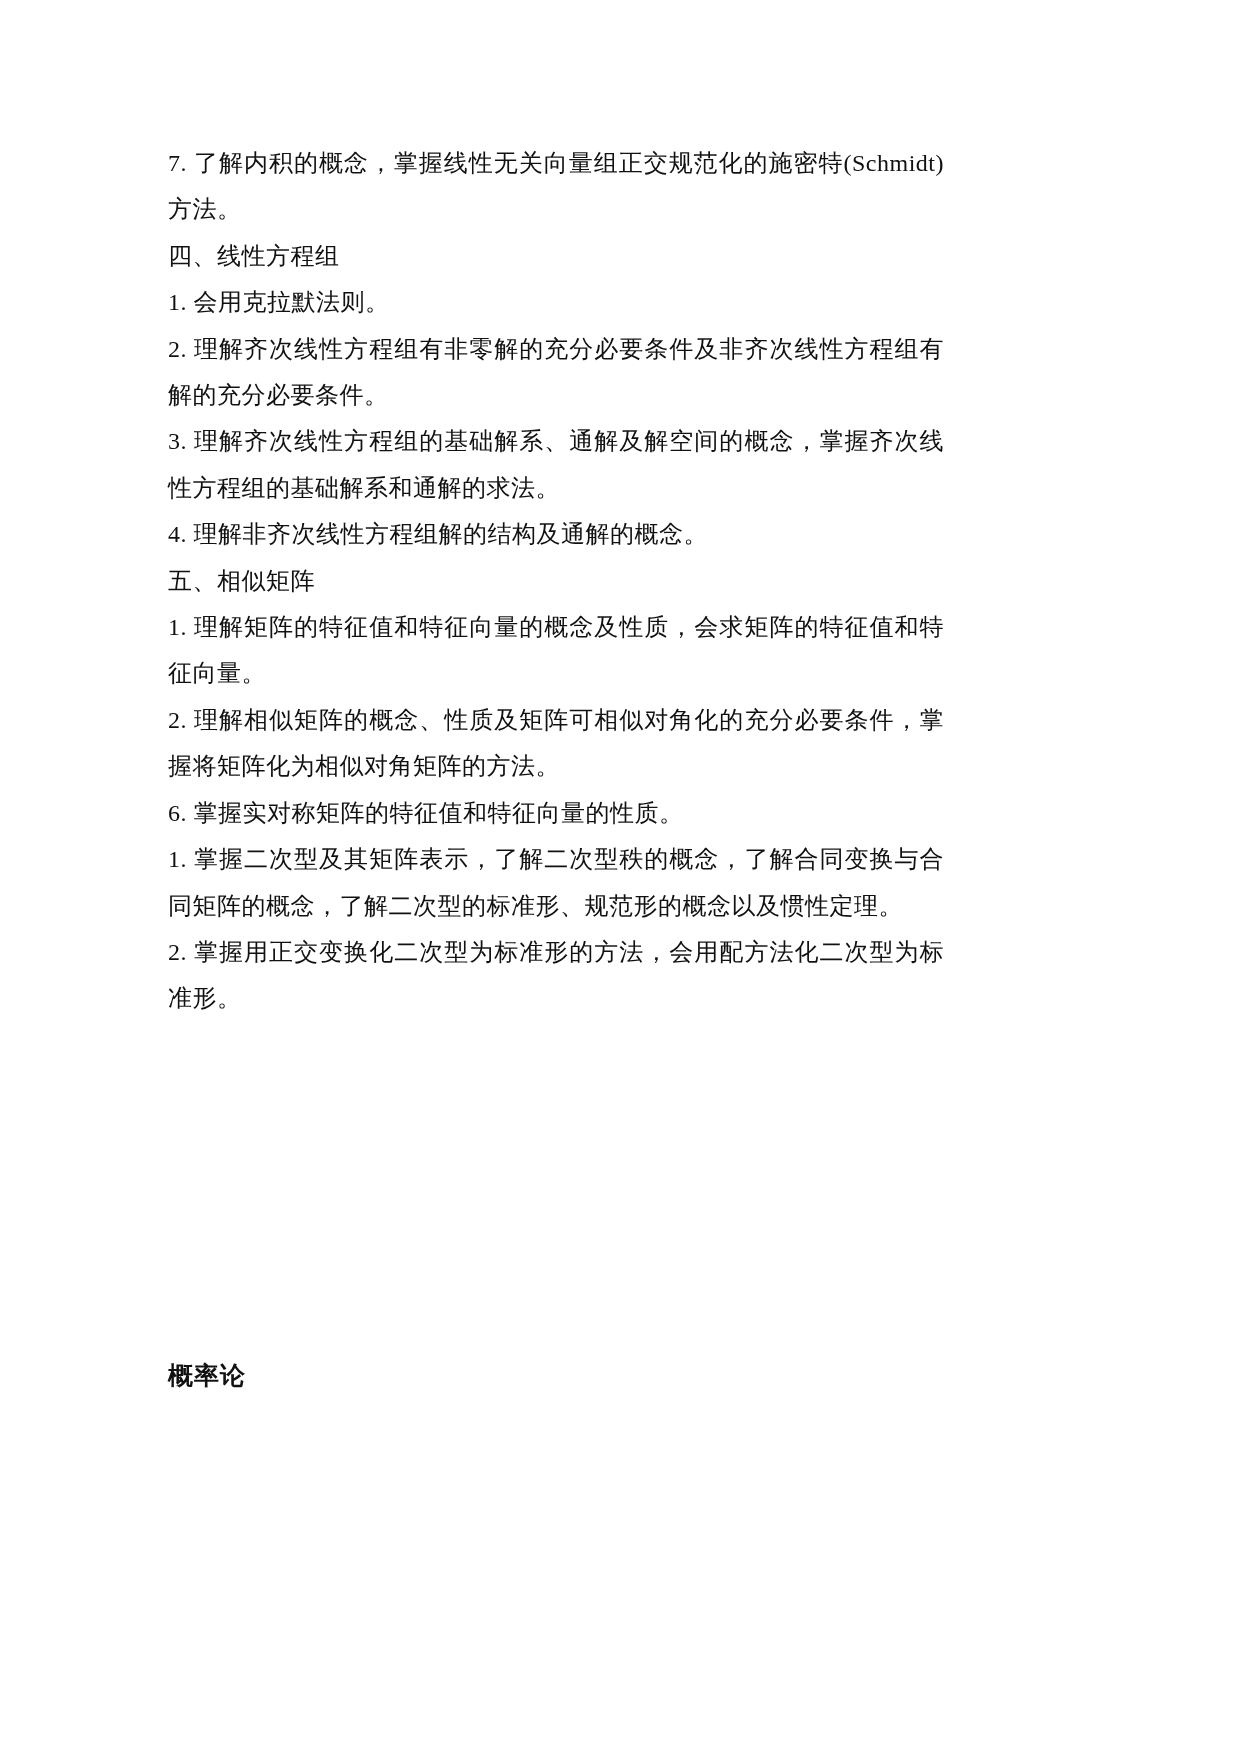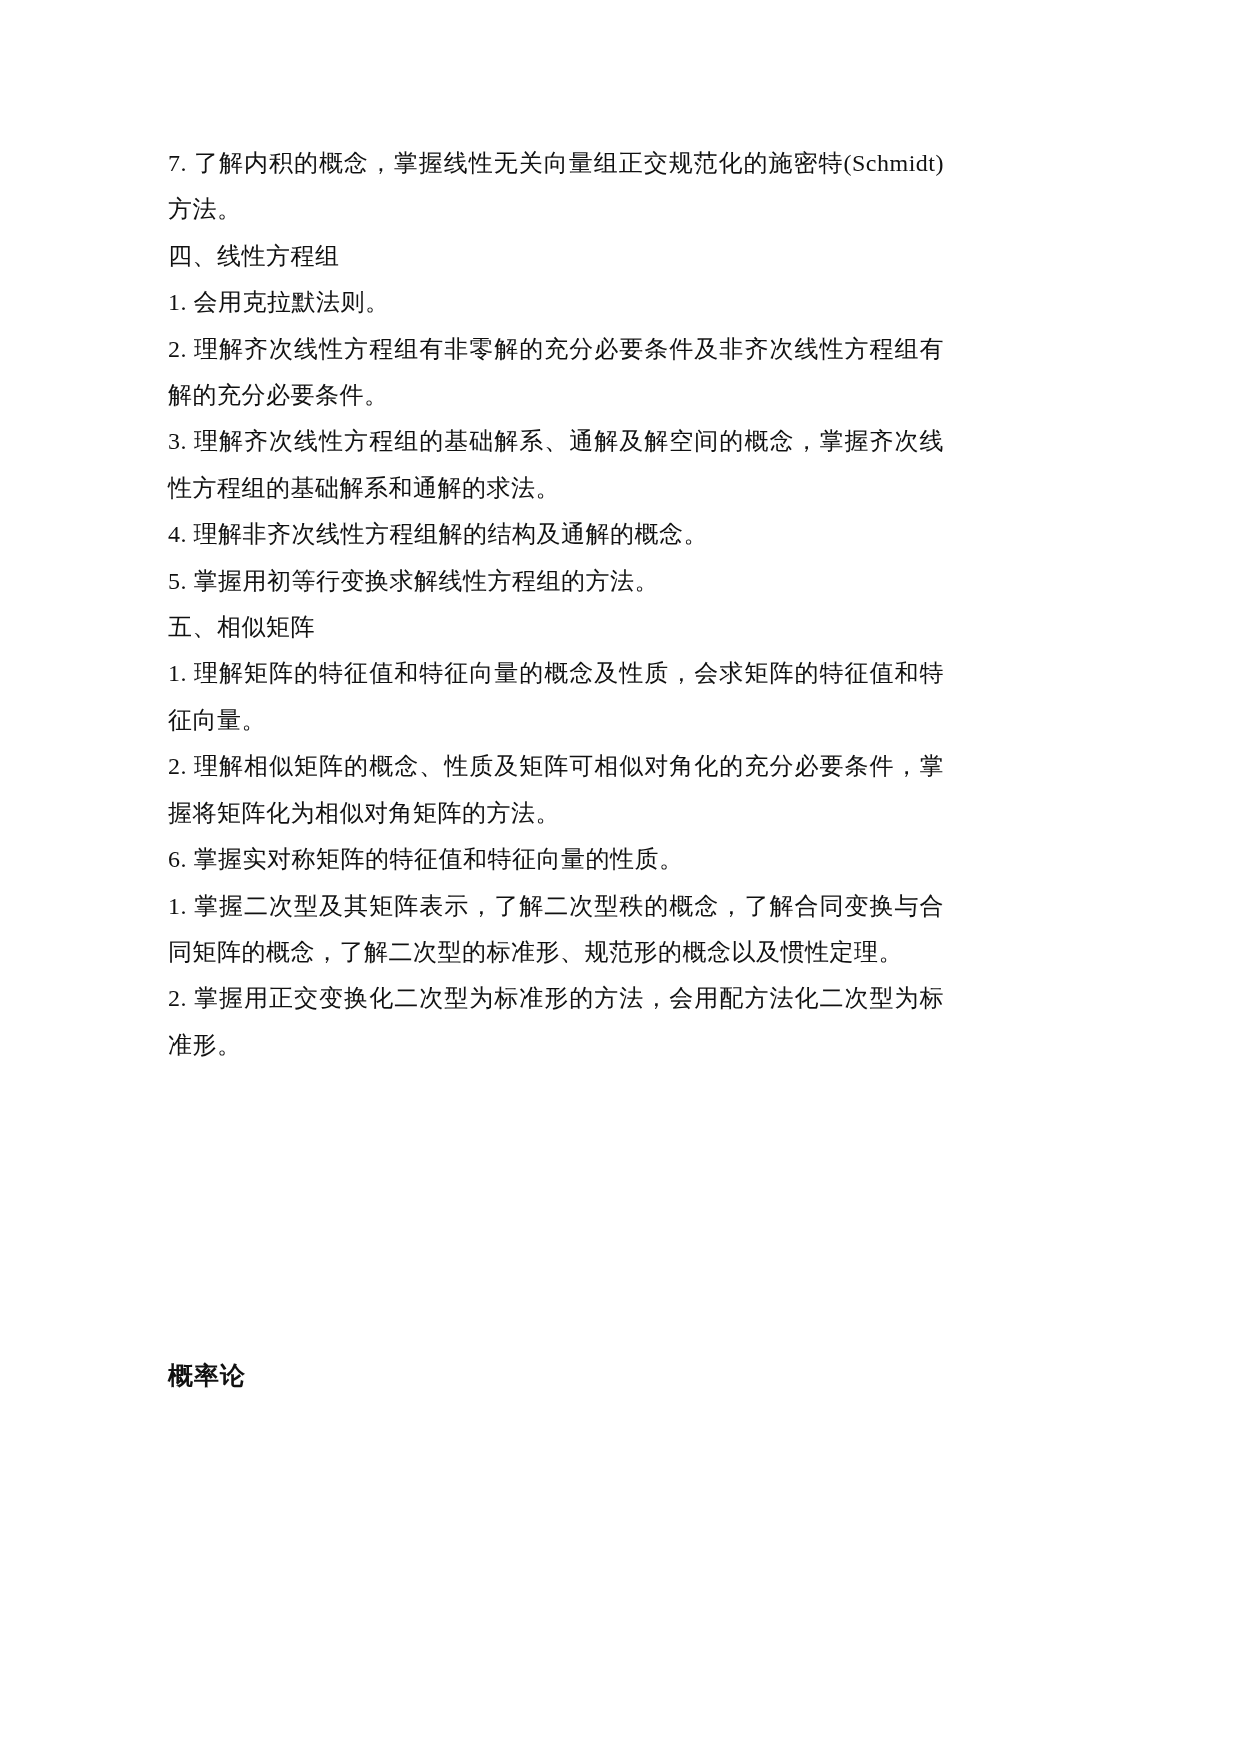--- a/index.html
+++ b/index.html
@@ -47,21 +47,20 @@
 </head>
 <body>
 
 <div class="page">
   <p class="para">7. 了解内积的概念，掌握线性无关向量组正交规范化的施密特(Schmidt)方法。</p>
   <p class="para heading">四、线性方程组</p>
   <p class="para">1. 会用克拉默法则。</p>
   <p class="para">2. 理解齐次线性方程组有非零解的充分必要条件及非齐次线性方程组有解的充分必要条件。</p>
   <p class="para">3. 理解齐次线性方程组的基础解系、通解及解空间的概念，掌握齐次线性方程组的基础解系和通解的求法。</p>
   <p class="para">4. 理解非齐次线性方程组解的结构及通解的概念。</p>
-  <p class="para">5. 掌握用初等行变换求解线性方程组的方法。</p>
   <p class="para heading">五、相似矩阵</p>
   <p class="para">1. 理解矩阵的特征值和特征向量的概念及性质，会求矩阵的特征值和特征向量。</p>
   <p class="para">2. 理解相似矩阵的概念、性质及矩阵可相似对角化的充分必要条件，掌握将矩阵化为相似对角矩阵的方法。</p>
   <p class="para">6. 掌握实对称矩阵的特征值和特征向量的性质。</p>
   <p class="para">1. 掌握二次型及其矩阵表示，了解二次型秩的概念，了解合同变换与合同矩阵的概念，了解二次型的标准形、规范形的概念以及惯性定理。</p>
   <p class="para">2. 掌握用正交变换化二次型为标准形的方法，会用配方法化二次型为标准形。</p>
 </div>
 
 <h2 class="section-title">概率论</h2>
 

